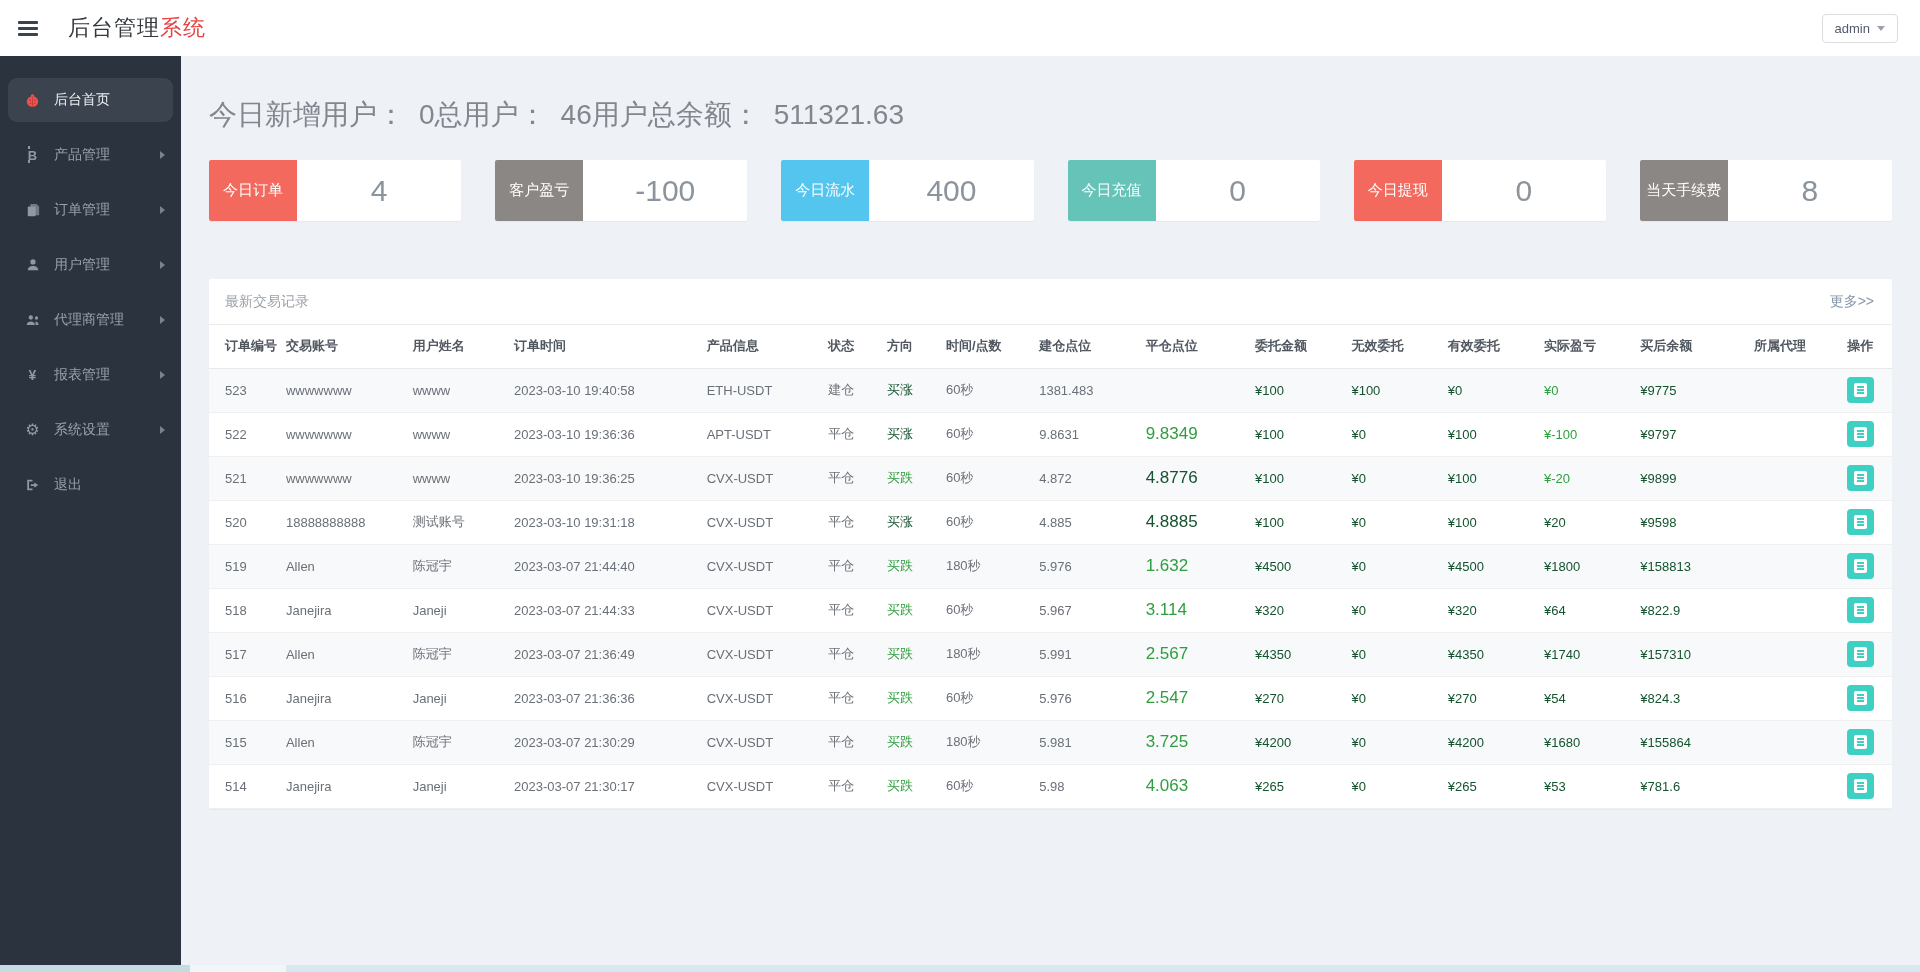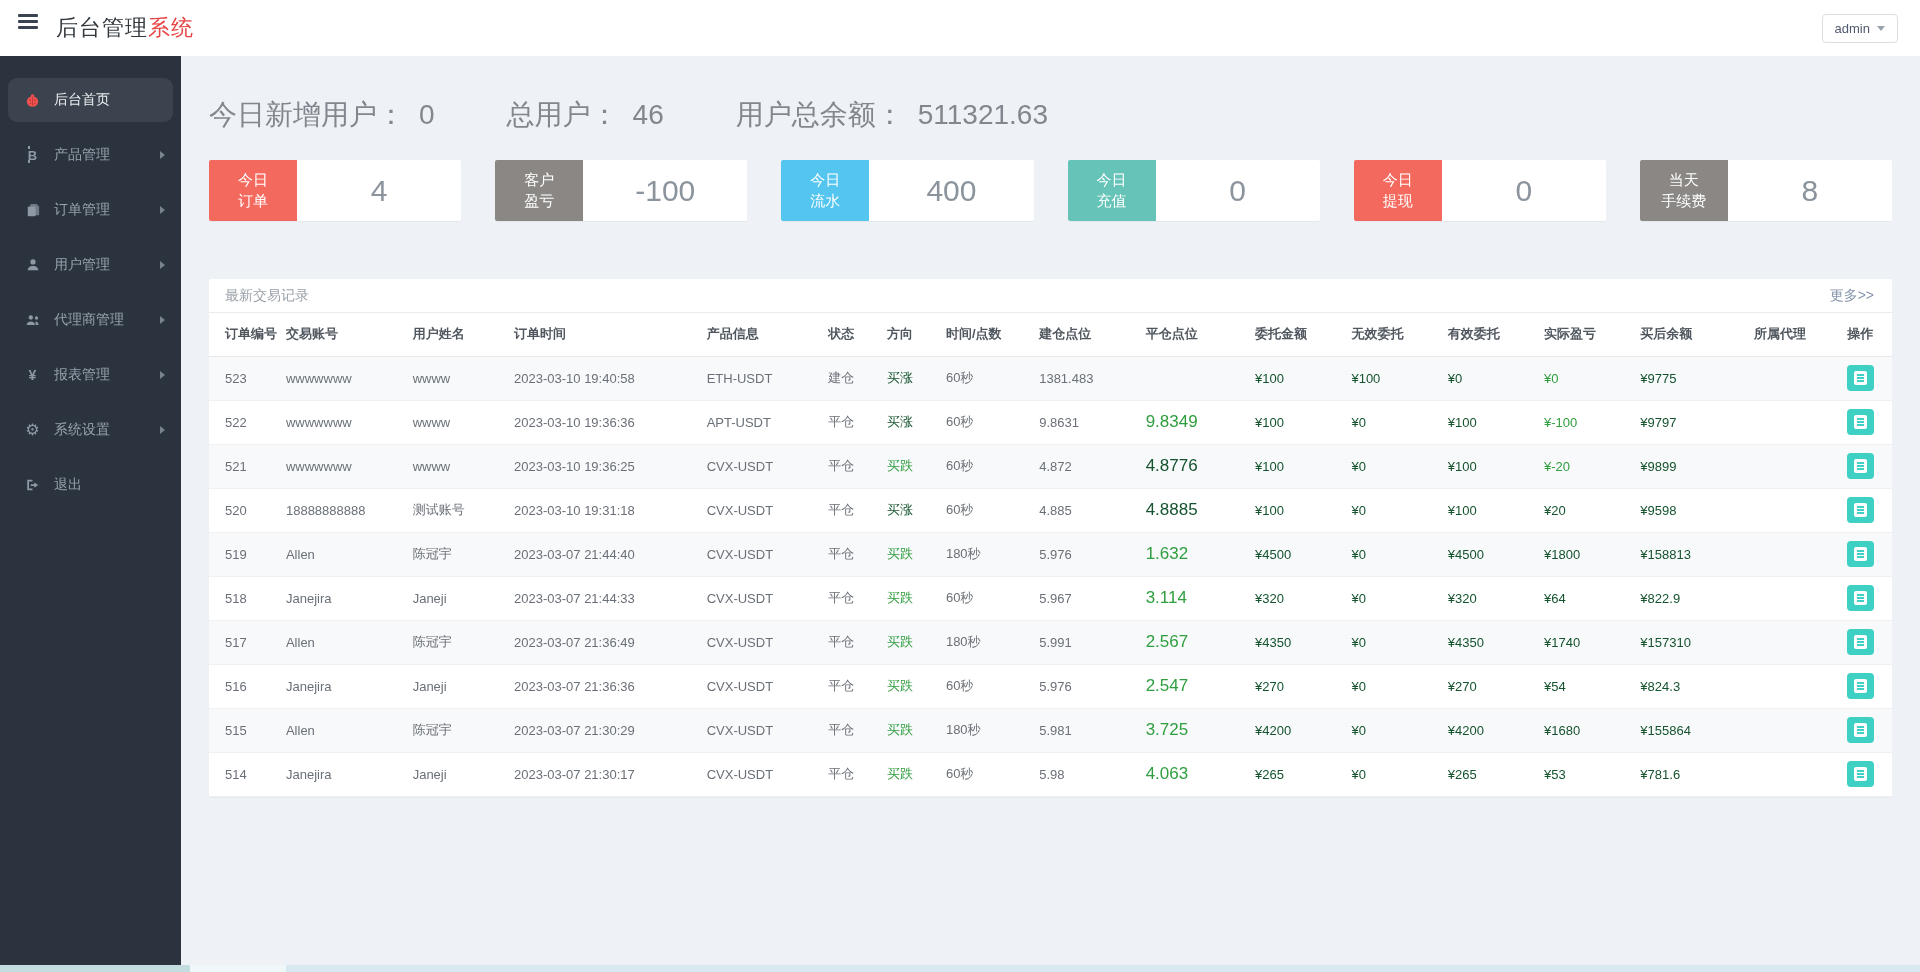--- a/index.html
+++ b/index.html
@@ -1,21 +1,21 @@
 <!DOCTYPE html>
 <html><head>
 <meta charset="utf-8">
 <style>
   * { box-sizing: border-box; margin: 0; padding: 0; }
   html,body { width:1920px; height:972px; overflow:hidden; }
   body { font-family:"Liberation Sans","DejaVu Sans",sans-serif; background:#eef1f5; color:#555; }
 
   
   header { height:56px; background:#fff; display:flex; align-items:center; justify-content:space-between; padding:0 22px 0 18px; position:relative; z-index:5; }
-  .h-left { display:flex; align-items:flex-start; gap:16px; }
+  .h-left { display:flex; align-items:center; gap:28px; }
   .hamburger { width:22px; height:16px; position:relative; cursor:pointer; display:inline-block; }
   .hamburger i { position:absolute; left:0; top:1px; width:20px; height:2.5px; background:#3c4350; box-shadow:0 6px 0 #3c4350, 0 12px 0 #3c4350; border-radius:1px; }
   h1.app-title { font-size:22px; font-weight:400; color:#33393f; letter-spacing:1px; }
   h1.app-title .accent { color:#e64545; }
   .admin-btn { display:flex; align-items:center; gap:7px; background:#fff; border:1px solid #dcdee2; border-radius:4px; padding:6px 12px; font-size:13px; color:#515a6e; cursor:pointer; font-family:inherit; }
   .caret { width:0; height:0; border-left:4px solid transparent; border-right:4px solid transparent; border-top:5px solid #9aa3ad; display:inline-block; }
 
   
   .body-row { display:flex; height:909px; }
   aside { width:181px; background:#2a333e; padding-top:22px; flex:none; }
@@ -27,32 +27,32 @@
   .sicon { width:17px; display:inline-flex; justify-content:center; align-items:center; flex:none; }
   .slabel { flex:1; white-space:nowrap; }
   .chev { width:0; height:0; border-top:4px solid transparent; border-bottom:4px solid transparent; border-left:5px solid #78838e; flex:none; margin-right:2px; }
   .icon-btc { position:relative; font-weight:bold; font-size:13px; color:#8e99a5; line-height:1; }
   .icon-btc::before { content:"B"; }
   .icon-btc::after { content:""; position:absolute; left:4px; top:-3px; width:2px; height:3px; background:#8e99a5; box-shadow:0 14px 0 #8e99a5; }
   .icon-yen::before { content:"¥"; font-weight:bold; font-size:14px; color:#8e99a5; }
   .icon-gear::before { content:"⚙"; font-size:16px; color:#8e99a5; line-height:1; }
 
   
-  .summary { margin-top:40px; display:flex; align-items:baseline; gap:72px; color:#82878f; font-size:28px; }
+  .summary { margin-top:40px; display:flex; align-items:baseline; color:#82878f; font-size:28px; }
   .sum-item { display:flex; align-items:baseline; gap:14px; }
 
   
   .cards { margin-top:26px; display:flex; gap:34px; }
   .stat-card { flex:1; height:61px; display:flex; background:#fff; border-radius:2px; overflow:hidden; box-shadow:0 1px 1px rgba(0,0,0,0.04); }
-  .stat-label { width:88px; flex:none; color:#fff; font-size:15px; display:flex; flex-direction:column; justify-content:center; align-items:center; line-height:1.35; text-align:center; }
+  .stat-label { width:88px; flex:none; color:#fff; font-size:15px; display:flex; flex-direction:row; justify-content:center; align-items:center; line-height:1.35; text-align:center; }
   .stat-value { flex:1; display:flex; align-items:center; justify-content:center; font-size:30px; color:#8b949c; font-weight:200; }
 
   
   .panel { margin-top:58px; background:#fff; border-radius:2px; box-shadow:0 1px 1px rgba(0,0,0,0.04); }
-  .panel-head { height:34px; display:flex; align-items:center; justify-content:space-between; padding:0 18px 0 16px; border-bottom:1px solid #ebebeb; }
+  .panel-head { height:46px; display:flex; align-items:center; justify-content:space-between; padding:0 18px 0 16px; border-bottom:1px solid #ebebeb; }
   .panel-title { font-size:14px; color:#9aa1a9; }
   .more { font-size:14px; color:#8695ab; cursor:pointer; text-decoration:none; }
 
   table { width:100%; border-collapse:collapse; table-layout:fixed; }
   thead th { height:43px; font-size:13px; color:#50575f; font-weight:bold; text-align:left; padding:0 8px; border-bottom:1px solid #e9e9e9; white-space:nowrap; }
   tbody td { height:44px; font-size:13px; color:#6a7077; text-align:left; padding:0 8px; border-bottom:1px solid #f0f0f0; white-space:nowrap; overflow:hidden; }
   tbody tr:nth-child(odd) { background:#f8f9fb; }
   thead th:first-child, tbody td:first-child { padding-left:16px; }
   th:nth-child(1){width:68px} th:nth-child(2){width:125px} th:nth-child(3){width:100px}
   th:nth-child(4){width:190px} th:nth-child(5){width:120px} th:nth-child(6){width:58px}

